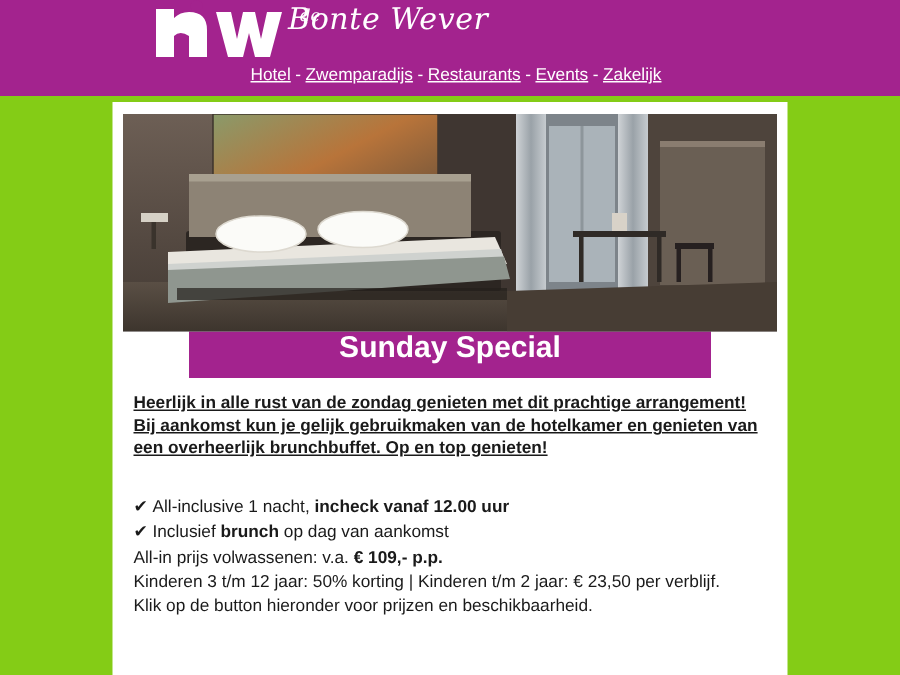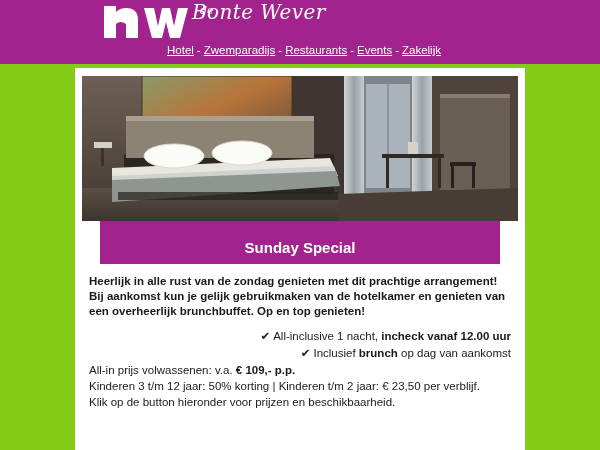--- a/index.html
+++ b/index.html
@@ -93,48 +93,48 @@
     width: 436px;
     height: 145px;
     margin: 8px auto 0;
     overflow: hidden;
     background: #3a3330;
   }
   .hero svg { display: block; }
 
   
   .title-bar {
-    width: 400px;
+    width: 348px;
     margin: 0 auto;
     background: #a3238e;
     color: #ffffff;
     text-align: center;
-    font-size: 15px;
+    font-size: 20px;
     font-weight: bold;
-    padding: 18px 0 8px;
+    padding: 0 0 8px;
     box-sizing: border-box;
   }
 
   .content {
     padding: 10px 14px 0 14px;
     font-size: 11.5px;
     color: #1a1a1a;
     line-height: 15px;
   }
   .intro {
     font-weight: bold;
-    margin: 0 0 10px 0;
+    margin: 0 0 24px 0;
+    text-decoration: underline;
   }
   .bullets {
     margin: 0 0 2px 0;
   }
   .bullet {
     margin: 0 0 2px 0;
     white-space: nowrap;
-    text-align: right;
   }
   .check {
     color: #1a1a1a;
     margin-right: 3px;
   }
   .b-strong { font-weight: bold; }
   .fineprint p {
     margin: 0 0 1px 0;
   }
 </style>

